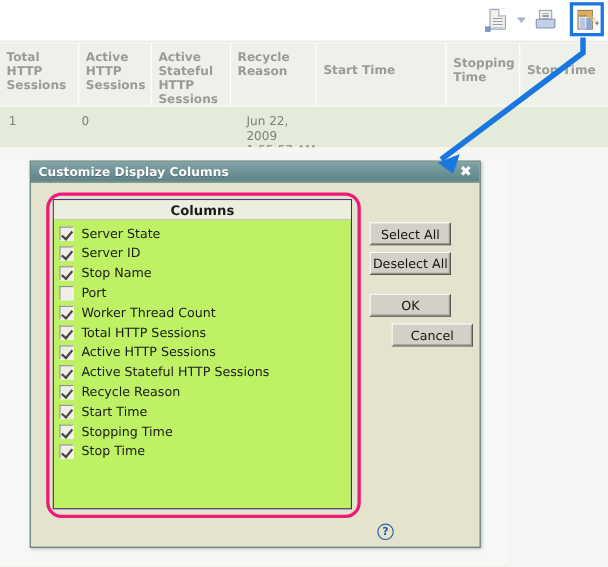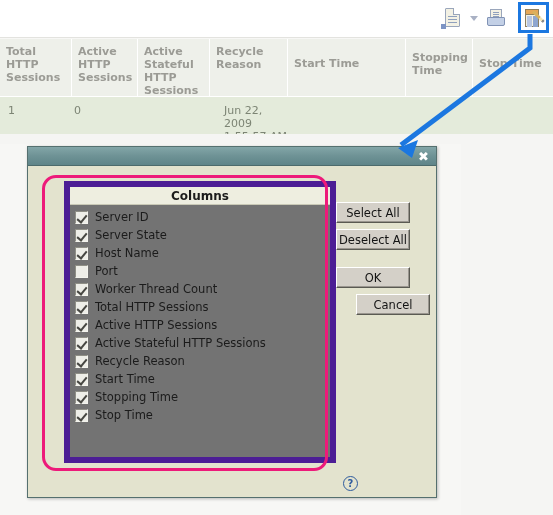--- a/index.html
+++ b/index.html
@@ -157,24 +157,24 @@
     width: 15px; height: 15px;
     display: flex; align-items: center; justify-content: center;
     color: #ffffff; font-size: 13px; font-weight: bold; line-height: 1;
     cursor: pointer;
   }
 
   .dlg-body { position: relative; width: 100%; height: 332px; }
 
   
   .list-panel {
-    position: absolute; left: 36px; top: 15px;
+    position: absolute; left: 20px; top: 15px;
     width: 272px; height: 282px;
-    background: #737373;
-    border: 6px solid #4c1d95;
+    background: #bef264;
+    border: 1px solid #4c1d95;
   }
   .list-header {
     height: 18px;
     background: #eeeee0;
     border-bottom: 1px solid #c9c9b6;
     display: flex; align-items: center; justify-content: center;
     font-size: 12px; font-weight: bold; color: #1b1b1b;
   }
   .list-items { padding: 3px 0 0 5px; }
   .row {
@@ -293,39 +293,40 @@
     <div class="gd-cell" style="width:72px">0</div>
     <div class="gd-cell" style="width:78px"></div>
     <div class="gd-cell" style="width:118px;max-width:76px">Jun 22, 2009 1:55:57 AM</div>
     <div class="gd-cell" style="width:67px"></div>
     <div class="gd-cell" style="width:80px"></div>
   </div>
   <div class="grid-foot"></div>
 
   <div class="dialog">
     <div class="dlg-title">
+      <div class="dlg-title-text">Customize Display Columns</div>
       <div class="dlg-close">✖</div>
     </div>
 
     <div class="dlg-body">
 
       <div class="list-panel">
         <div class="list-header">Columns</div>
         <div class="list-items" id="columns-list">
             <div class="row">
               <span class="cb checked"></span>
+              <span>Server State</span>
+            </div>
+            <div class="row">
+              <span class="cb checked"></span>
               <span>Server ID</span>
             </div>
             <div class="row">
               <span class="cb checked"></span>
-              <span>Server State</span>
-            </div>
-            <div class="row">
-              <span class="cb checked"></span>
-              <span>Host Name</span>
+              <span>Stop Name</span>
             </div>
             <div class="row">
               <span class="cb"></span>
               <span>Port</span>
             </div>
             <div class="row">
               <span class="cb checked"></span>
               <span>Worker Thread Count</span>
             </div>
             <div class="row">

